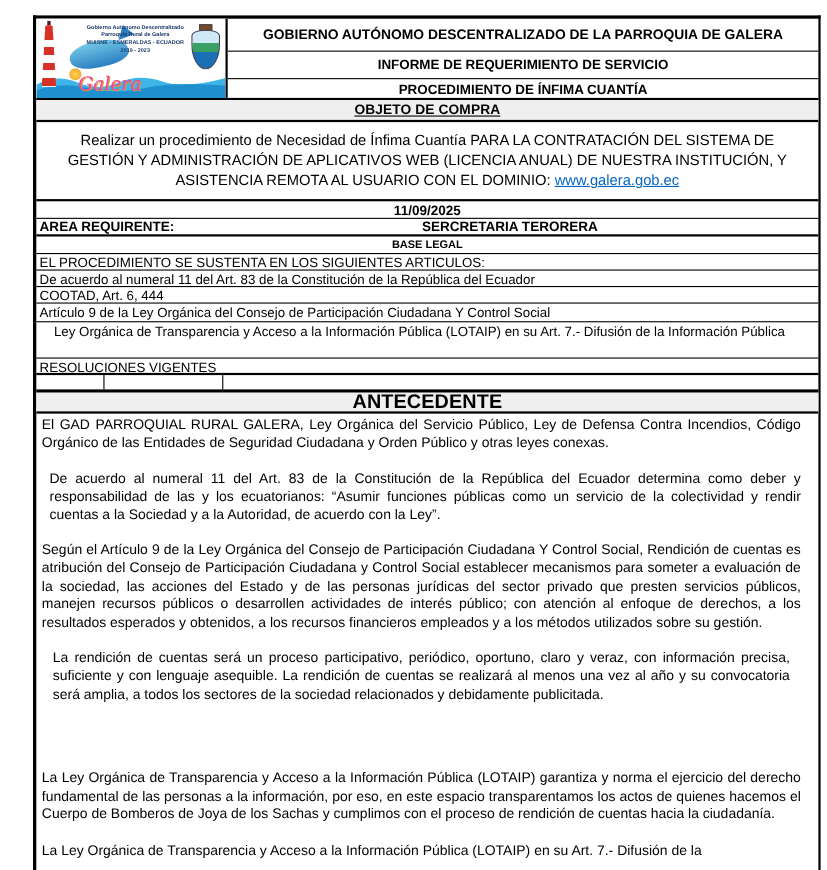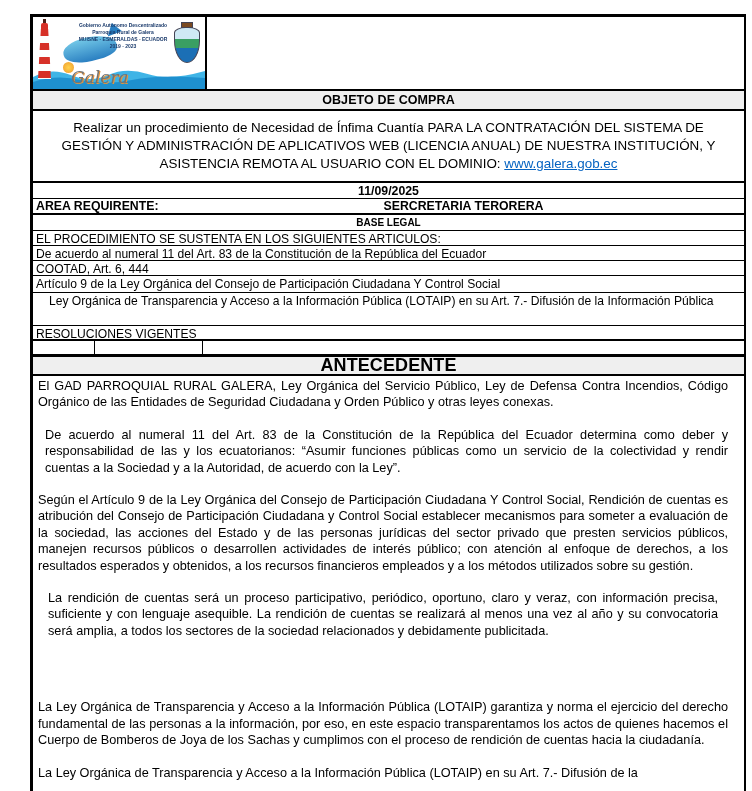--- a/index.html
+++ b/index.html
@@ -35,21 +35,21 @@
   .whale { position:absolute; left:30px; top:20px; width:54px; height:24px;
     background:linear-gradient(#74c9e8,#2a7fc1); border-radius:55% 70% 45% 60%; transform:rotate(-14deg); }
   .whale:after { content:""; position:absolute; right:-8px; top:-6px; width:0; height:0;
     border-left:12px solid #2a7fc1; border-top:5px solid transparent; border-bottom:9px solid transparent;
     transform:rotate(30deg); }
   .org-lines { position:absolute; left:44px; right:36px; top:5px; text-align:center;
     color:#1a3a6b; font-size:5px; line-height:7px; font-weight:bold; }
   .sun { position:absolute; left:30px; bottom:16px; width:11px; height:11px; border-radius:50%;
     background:radial-gradient(#ffd34d,#ef9a2d); }
   .script-name { position:absolute; left:38px; bottom:2px; font-family:"DejaVu Serif", serif;
-    font-style:italic; font-size:17px; color:#737373; text-shadow:1px 1px 0 #e8953a; }
+    font-style:italic; font-size:17px; color:#ec4899; text-shadow:1px 1px 0 #e8953a; }
   .crest { position:absolute; right:5px; top:10px; width:26px; height:36px;
     background:linear-gradient(180deg,#cfe9f5 0 32%, #3a9f63 32% 58%, #1b6fb5 58%);
     border:1px solid #445; border-radius:45% 45% 50% 50% / 16% 16% 62% 62%; }
   .crest-top { position:absolute; right:12px; top:5px; width:12px; height:6px; background:#7a4a21; border:1px solid #445; }
   .sea { position:absolute; bottom:0; left:0; width:100%; height:24px; }
   
   .objeto-body { height:72px; display:flex; align-items:center; justify-content:center;
     text-align:center; font-size:13.4px; line-height:18px; padding:0 18px; border-bottom:2px solid #000; }
   .link { color:#0563C1; cursor:pointer; }
   
@@ -98,23 +98,28 @@
         <div class="org-lines">
           <div>Gobierno Autónomo Descentralizado Parroquia Rural de Galera</div>
           <div>MUISNE - ESMERALDAS - ECUADOR</div>
           <div>2019 - 2023</div>
         </div>
         <div class="sun"></div>
         <div class="script-name">Galera</div>
         <div class="crest-top"></div>
         <div class="crest"></div>
       </div>
+      <div class="hdr-titles">
+        <div class="trow t1">GOBIERNO AUTÓNOMO DESCENTRALIZADO DE LA PARROQUIA DE GALERA</div>
+        <div class="trow t2">INFORME DE REQUERIMIENTO DE SERVICIO</div>
+        <div class="trow t3">PROCEDIMIENTO DE ÍNFIMA CUANTÍA</div>
+      </div>
     </div>
 
-    <div class="row band b2" style="height:20px;">OBJETO DE COMPRA</div>
+    <div class="row band b2" style="height:20px;text-decoration:underline;">OBJETO DE COMPRA</div>
     <div class="objeto-body">
       <div>
         <span>Realizar un procedimiento de Necesidad de Ínfima Cuantía PARA LA CONTRATACIÓN DEL SISTEMA DE GESTIÓN Y ADMINISTRACIÓN DE APLICATIVOS WEB (LICENCIA ANUAL) DE NUESTRA INSTITUCIÓN, Y ASISTENCIA REMOTA AL USUARIO CON EL DOMINIO: </span><a class="link" href="#">www.galera.gob.ec</a>
       </div>
     </div>
 
     <div class="row frow fecha">
       <span class="val">11/09/2025</span>
     </div>
     <div class="row frow area b2">

